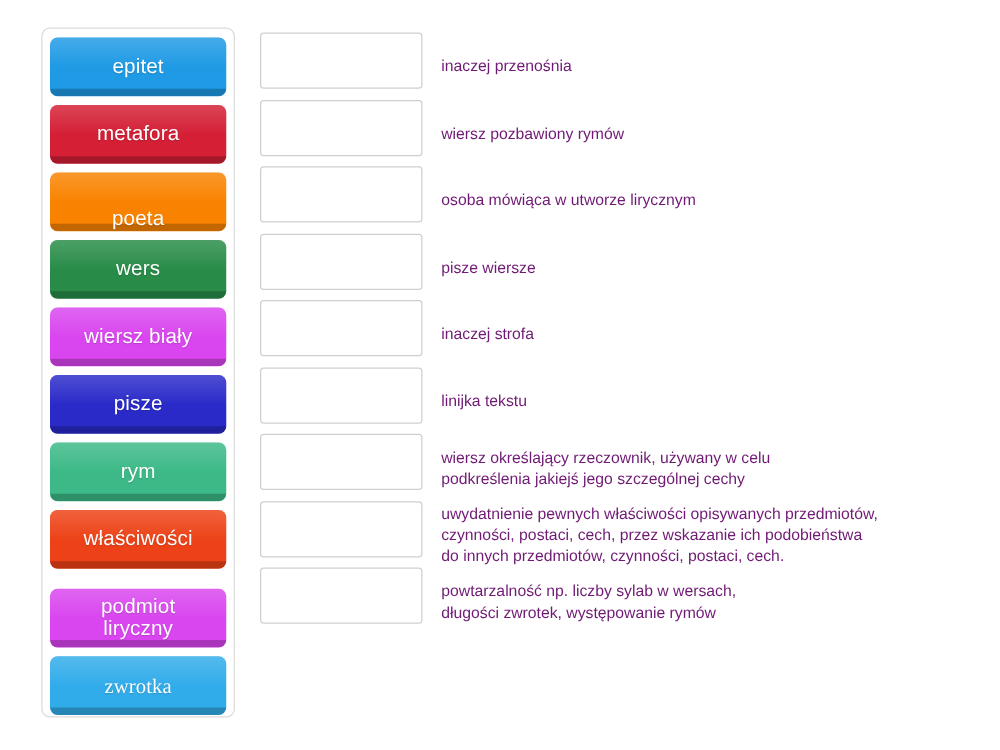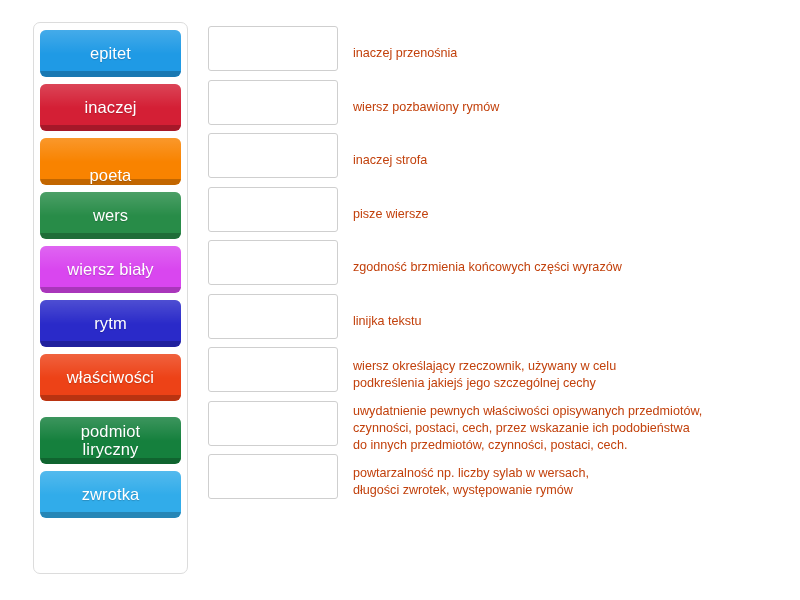--- a/index.html
+++ b/index.html
@@ -46,21 +46,21 @@
     color: #ffffff;
     font-size: 16.5px;
     line-height: 1.08;
     font-weight: 400;
     letter-spacing: 0.1px;
     text-shadow: 0 1px 1px rgba(0,0,0,0.18);
     cursor: grab;
     user-select: none;
     overflow: hidden;
   }
-  .tile:last-child { margin-bottom: 0; }
+  .tile:last-child { margin-bottom: 0; font-family: Liberation Serif, serif; }
 
   
   .tile::before {
     content: "";
     position: absolute;
     left: 0; right: 0; top: 0;
     height: 52%;
     background: linear-gradient(to bottom, rgba(255,255,255,0.17), rgba(255,255,255,0));
     pointer-events: none;
     border-radius: 6px 6px 0 0;
@@ -103,82 +103,85 @@
     border-radius: 3px;
     background: #ffffff;
     cursor: pointer;
   }
 
   .definition {
     flex: 1 1 auto;
     margin-left: 15px;
     font-size: 12.6px;
     line-height: 1.33;
-    color: #c2410c;
+    color: #701a75;
     white-space: pre-line;
     padding-top: 2px;
     align-self: center;
   }
 </style>
 </head>
 <body>
 
 <div id="app">
 
   <div id="tiles-panel">
       <div class="tile" style="background: rgb(31, 154, 229);">
         <span class="tile-label">epitet</span>
       </div>
       <div class="tile" style="background: rgb(212, 31, 53);">
-        <span class="tile-label">inaczej</span>
+        <span class="tile-label">metafora</span>
       </div>
       <div class="tile" style="background: rgb(249, 131, 0); align-items: flex-end;">
         <span class="tile-label">poeta</span>
       </div>
       <div class="tile" style="background: rgb(40, 140, 72);">
         <span class="tile-label">wers</span>
       </div>
       <div class="tile" style="background: #d946ef;">
         <span class="tile-label">wiersz biały</span>
       </div>
       <div class="tile" style="background: rgb(42, 42, 201);">
-        <span class="tile-label">rytm</span>
+        <span class="tile-label">pisze</span>
+      </div>
+      <div class="tile" style="background: rgb(60, 185, 135);">
+        <span class="tile-label">rym</span>
       </div>
       <div class="tile" style="background: rgb(237, 66, 23);">
         <span class="tile-label">właściwości</span>
       </div>
-      <div class="tile" style="background: #15803d; margin-top: 16px;">
+      <div class="tile" style="background: #d946ef; margin-top: 16px;">
         <span class="tile-label">podmiot
 liryczny</span>
       </div>
       <div class="tile" style="background: rgb(49, 172, 234);">
         <span class="tile-label">zwrotka</span>
       </div>
     </div>
 
   <div id="rows">
       <div class="row">
         <div class="dropbox"></div>
         <div class="definition">inaczej przenośnia</div>
       </div>
       <div class="row">
         <div class="dropbox"></div>
         <div class="definition">wiersz pozbawiony rymów</div>
       </div>
       <div class="row">
         <div class="dropbox"></div>
+        <div class="definition">osoba mówiąca w utworze lirycznym</div>
+      </div>
+      <div class="row">
+        <div class="dropbox"></div>
+        <div class="definition">pisze wiersze</div>
+      </div>
+      <div class="row">
+        <div class="dropbox"></div>
         <div class="definition">inaczej strofa</div>
-      </div>
-      <div class="row">
-        <div class="dropbox"></div>
-        <div class="definition">pisze wiersze</div>
-      </div>
-      <div class="row">
-        <div class="dropbox"></div>
-        <div class="definition">zgodność brzmienia końcowych części wyrazów</div>
       </div>
       <div class="row">
         <div class="dropbox"></div>
         <div class="definition">linijka tekstu</div>
       </div>
       <div class="row">
         <div class="dropbox"></div>
         <div class="definition">wiersz określający rzeczownik, używany w celu
 podkreślenia jakiejś jego szczególnej cechy</div>
       </div>

